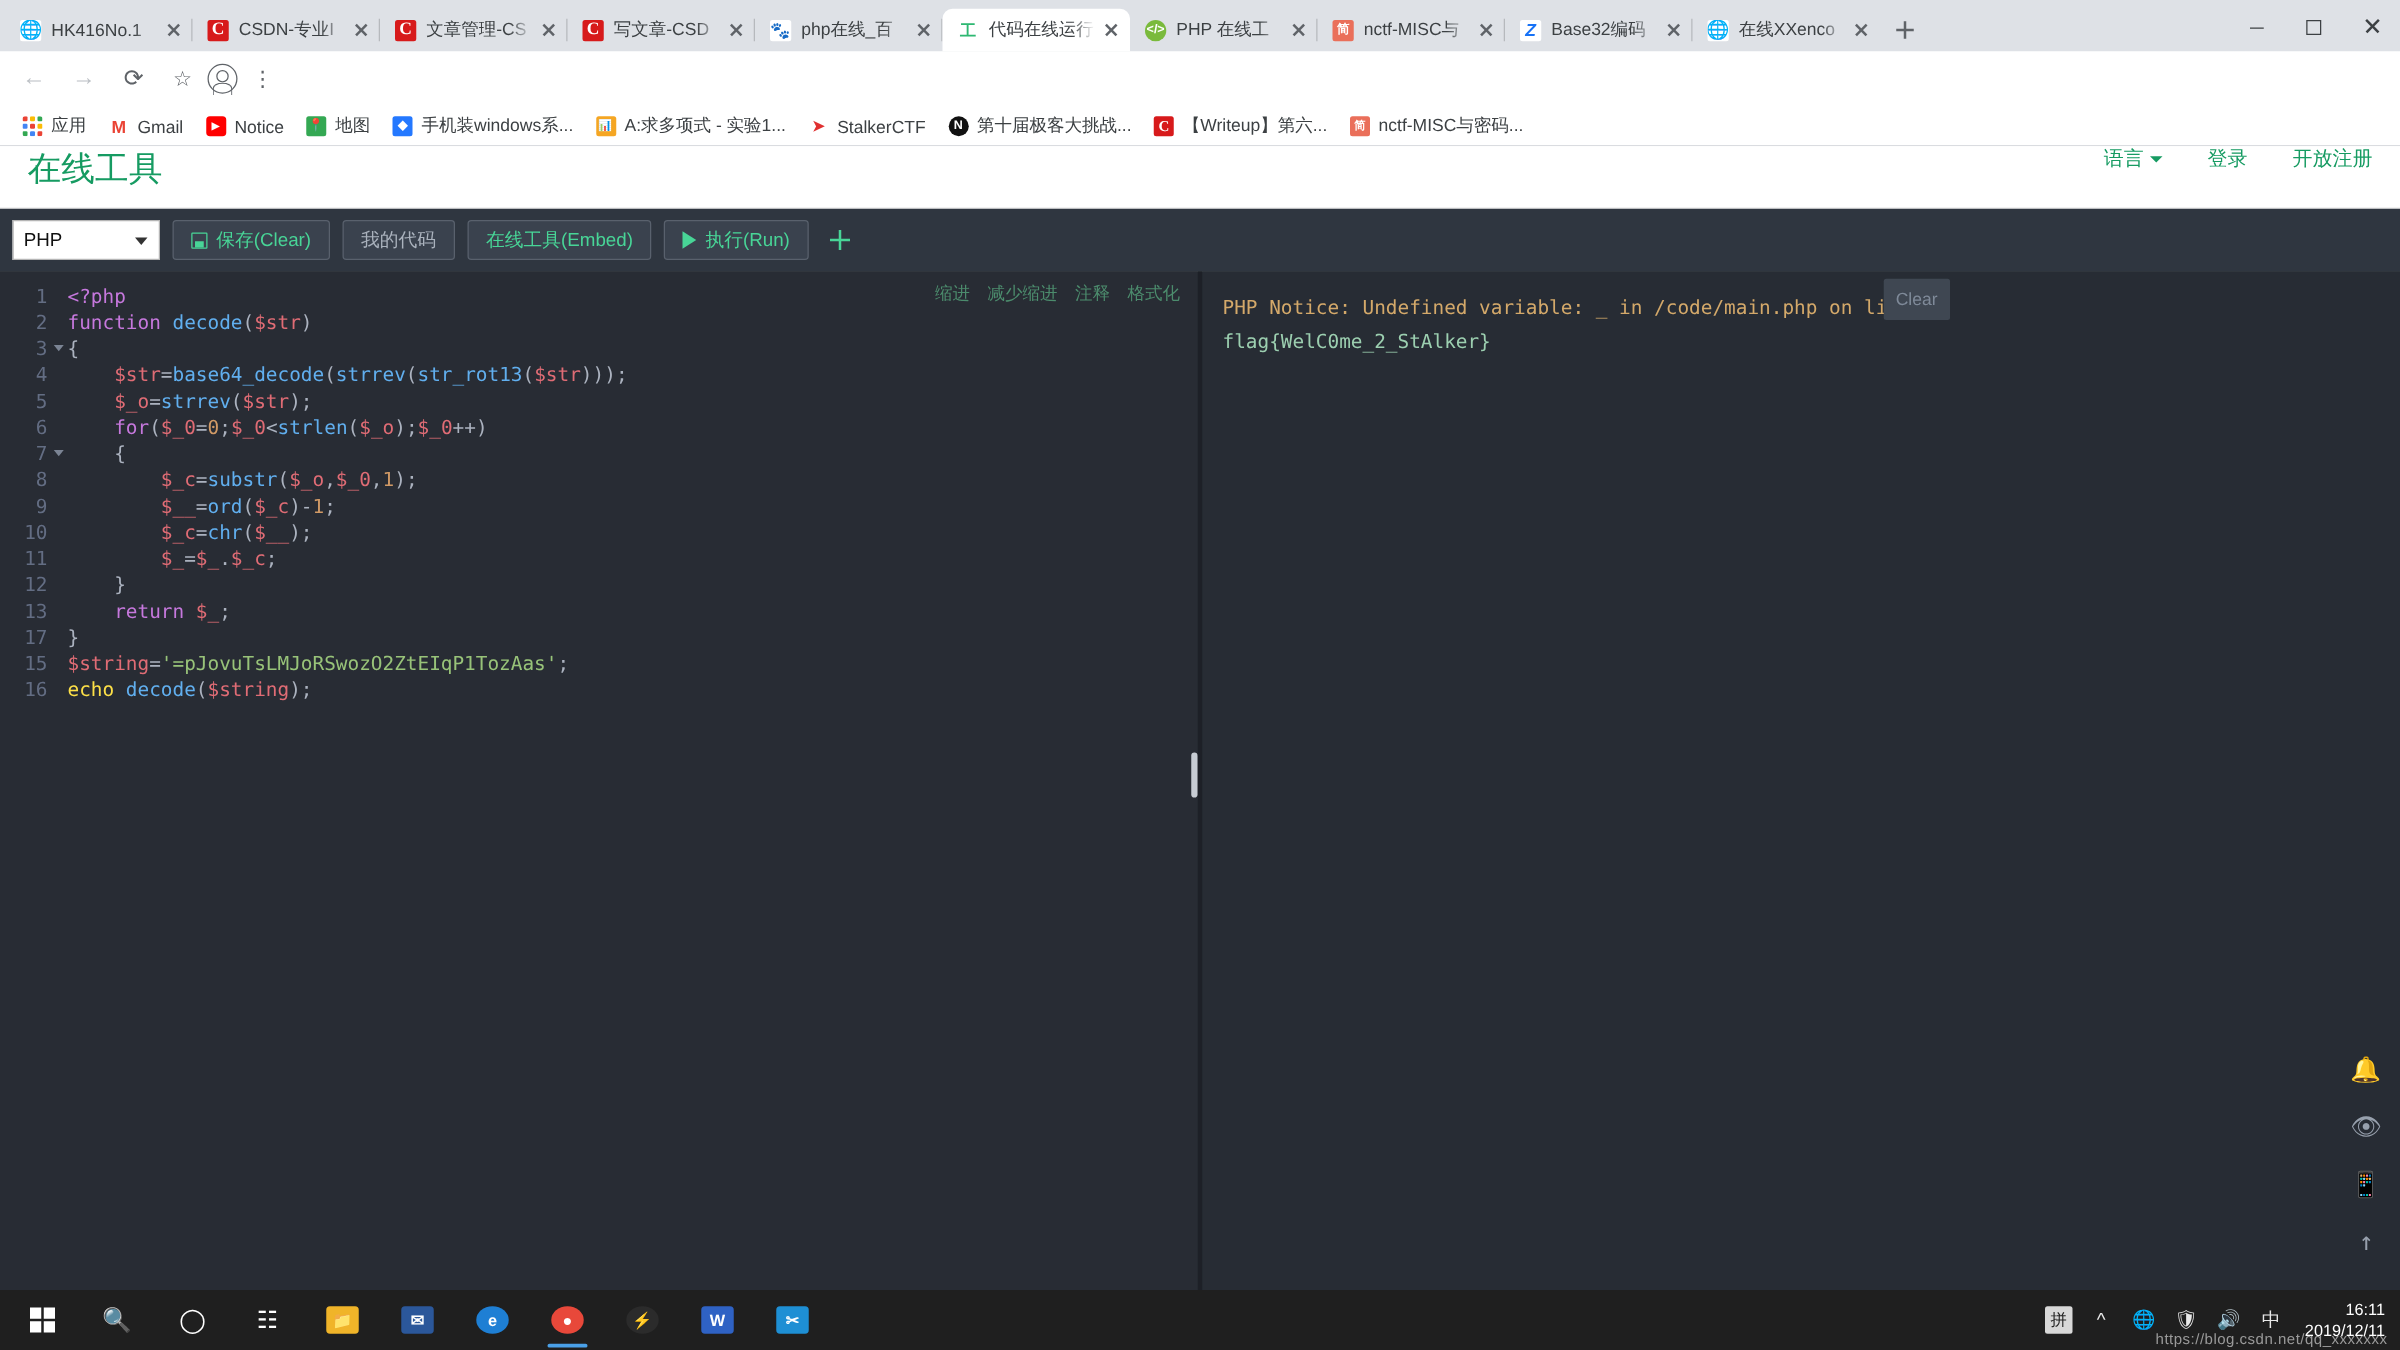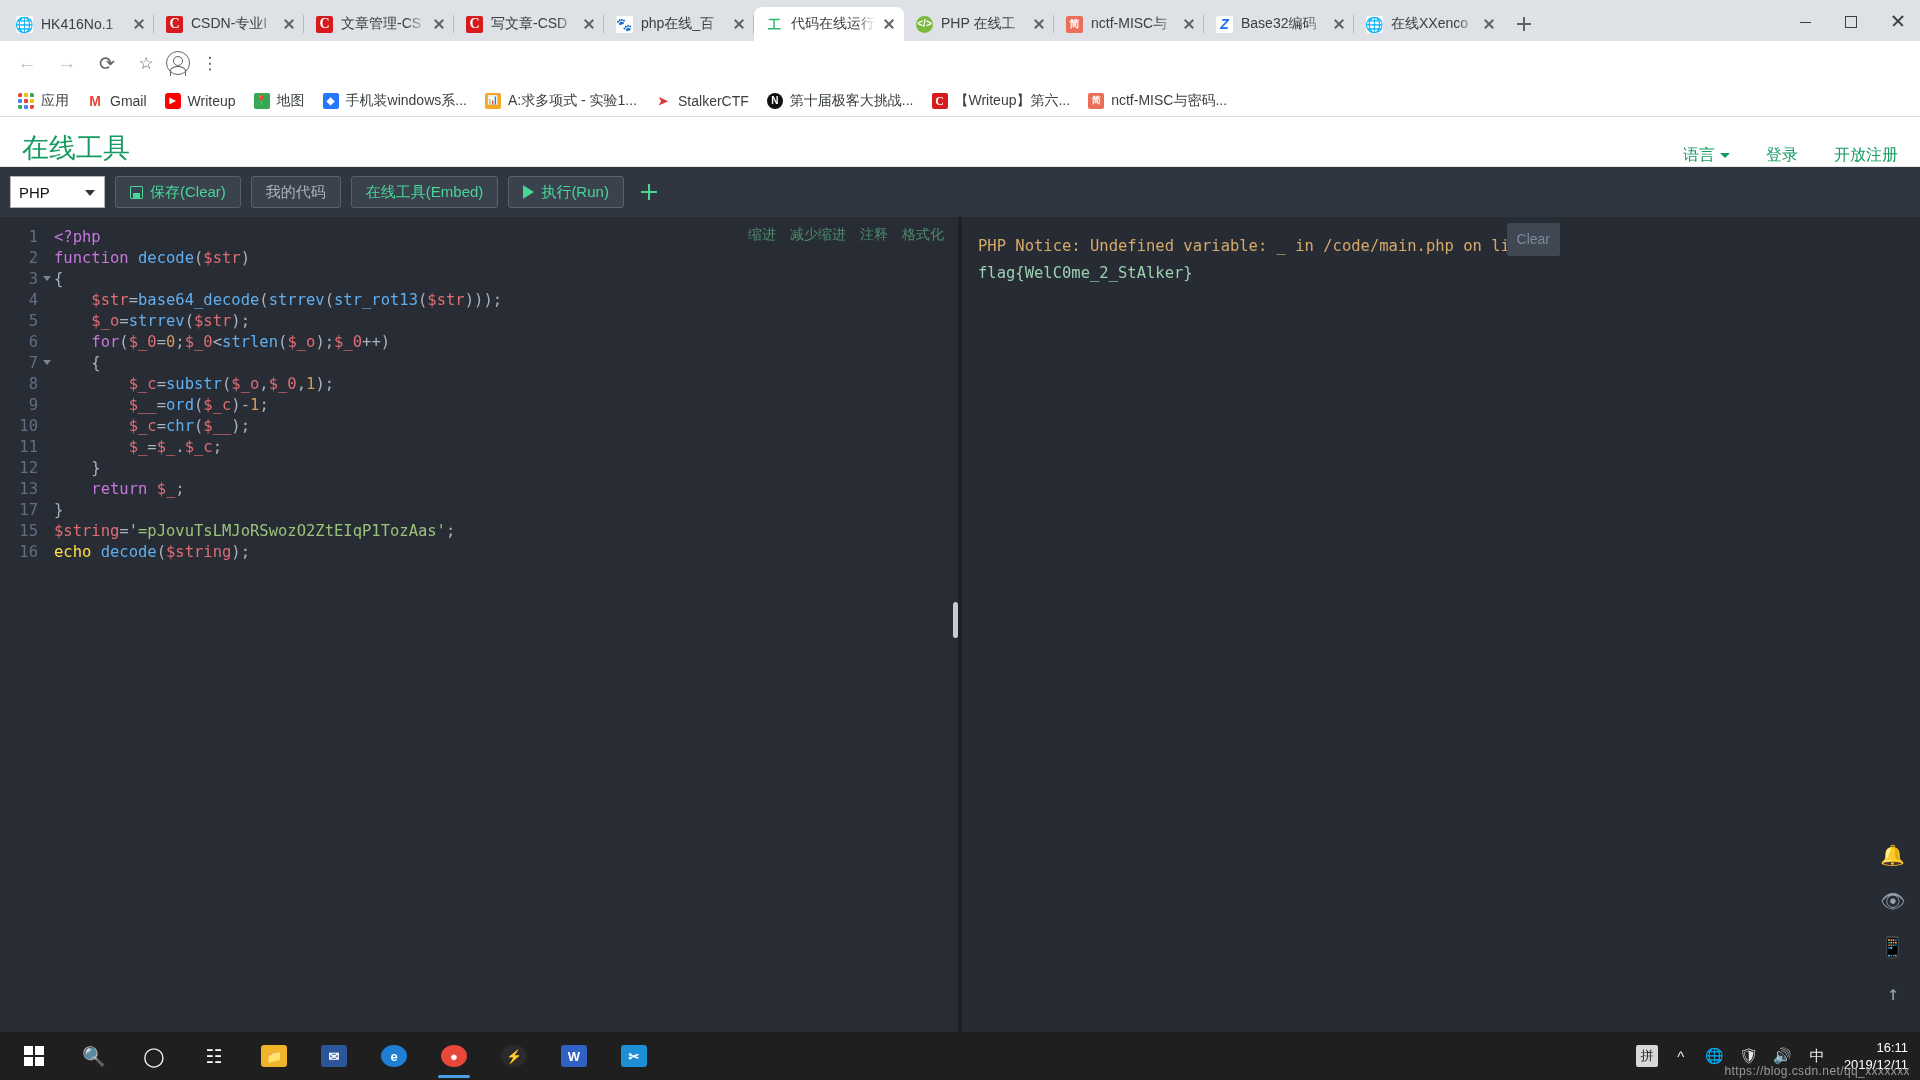--- a/index.html
+++ b/index.html
@@ -245,21 +245,21 @@
   .page {
     position: absolute;
     left: 0; top: 117px;
     width: 1920px;
     height: 915px;
     background: #fff;
   }
   .site-header {
     height: 50px;
     display: flex;
-    align-items: flex-end;
+    align-items: flex-start;
     padding: 0 22px;
     border-bottom: 1px solid #e6e6e6;
   }
   .site-logo {
     font-size: 27px;
     color: #169b62;
     font-family: "Liberation Sans", sans-serif;
   }
   .site-nav {
     margin-left: auto;
@@ -281,21 +281,21 @@
   
   .code-toolbar {
     height: 50px;
     background: #2f3640;
     display: flex;
     align-items: center;
     padding: 0 10px;
     gap: 10px;
   }
   .lang-select {
-    width: 95px; height: 32px;
+    width: 118px; height: 32px;
     background: #fff;
     border: 1px solid #b5b5b5;
     display: flex;
     align-items: center;
     padding: 0 8px;
     font-size: 15px;
     color: #111;
     position: relative;
   }
   .lang-select .tri {
@@ -611,21 +611,21 @@
         <i style="background:#ea4335;left:12px;top:12px"></i>
     </span>
     <span>应用</span>
   </div>
   <div class="bm">
     <span class="bm-ico ico-gmail">M</span>
     <span>Gmail</span>
   </div>
   <div class="bm">
     <span class="bm-ico ico-yt">▶</span>
-    <span>Writeup</span>
+    <span>Notice</span>
   </div>
   <div class="bm">
     <span class="bm-ico ico-maps">📍</span>
     <span>地图</span>
   </div>
   <div class="bm">
     <span class="bm-ico ico-wv">◆</span>
     <span>手机装windows系...</span>
   </div>
   <div class="bm">

